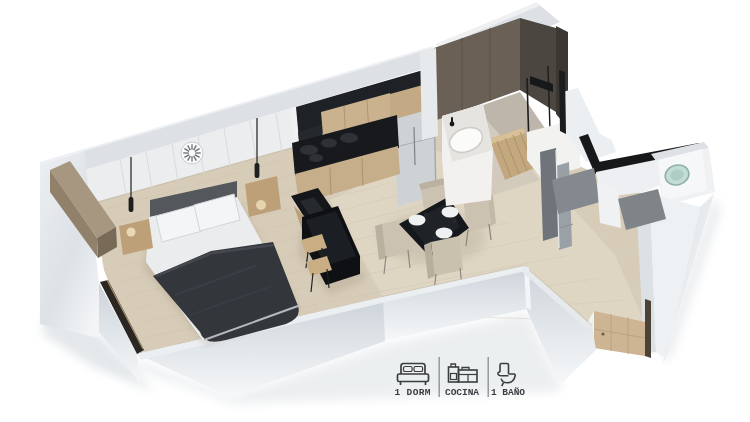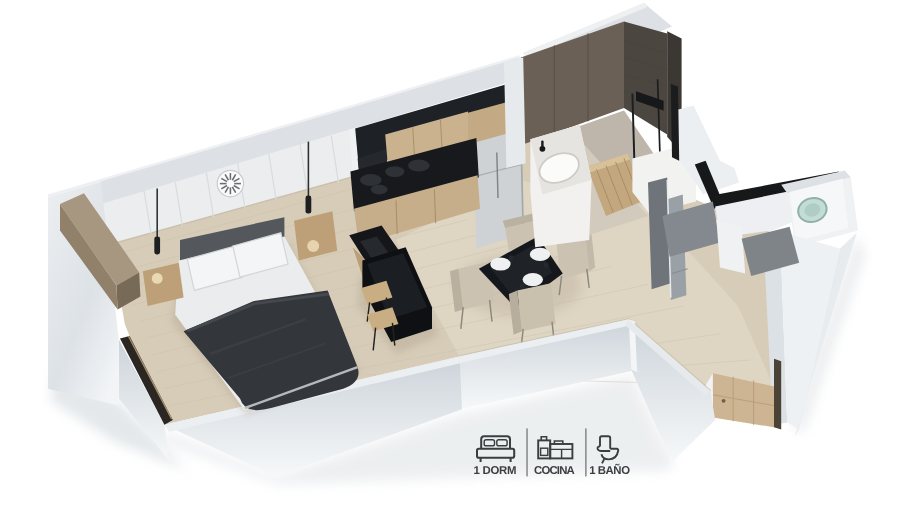--- a/index.html
+++ b/index.html
@@ -1,17 +1,17 @@
 <!DOCTYPE html>
 <html><head>
 <meta charset="utf-8">
 <style>
   html,body{margin:0;padding:0;background:#ffffff;}
   #stage{position:relative;width:750px;height:422px;overflow:hidden;background:#ffffff;
-         font-family:Liberation Sans, sans-serif;}
+         font-family:Liberation Mono, monospace;}
 </style>
 </head>
 <body>
 <div id="stage">
 <svg width="750" height="422" viewBox="0 0 750 422" xmlns="http://www.w3.org/2000/svg">
 <defs>
   <linearGradient id="frontWallG" x1="0" y1="0" x2="0" y2="1">
     <stop offset="0" stop-color="#ccd3d9"></stop>
     <stop offset="0.45" stop-color="#dfe4e8"></stop>
     <stop offset="1" stop-color="#f6f8f9"></stop>

